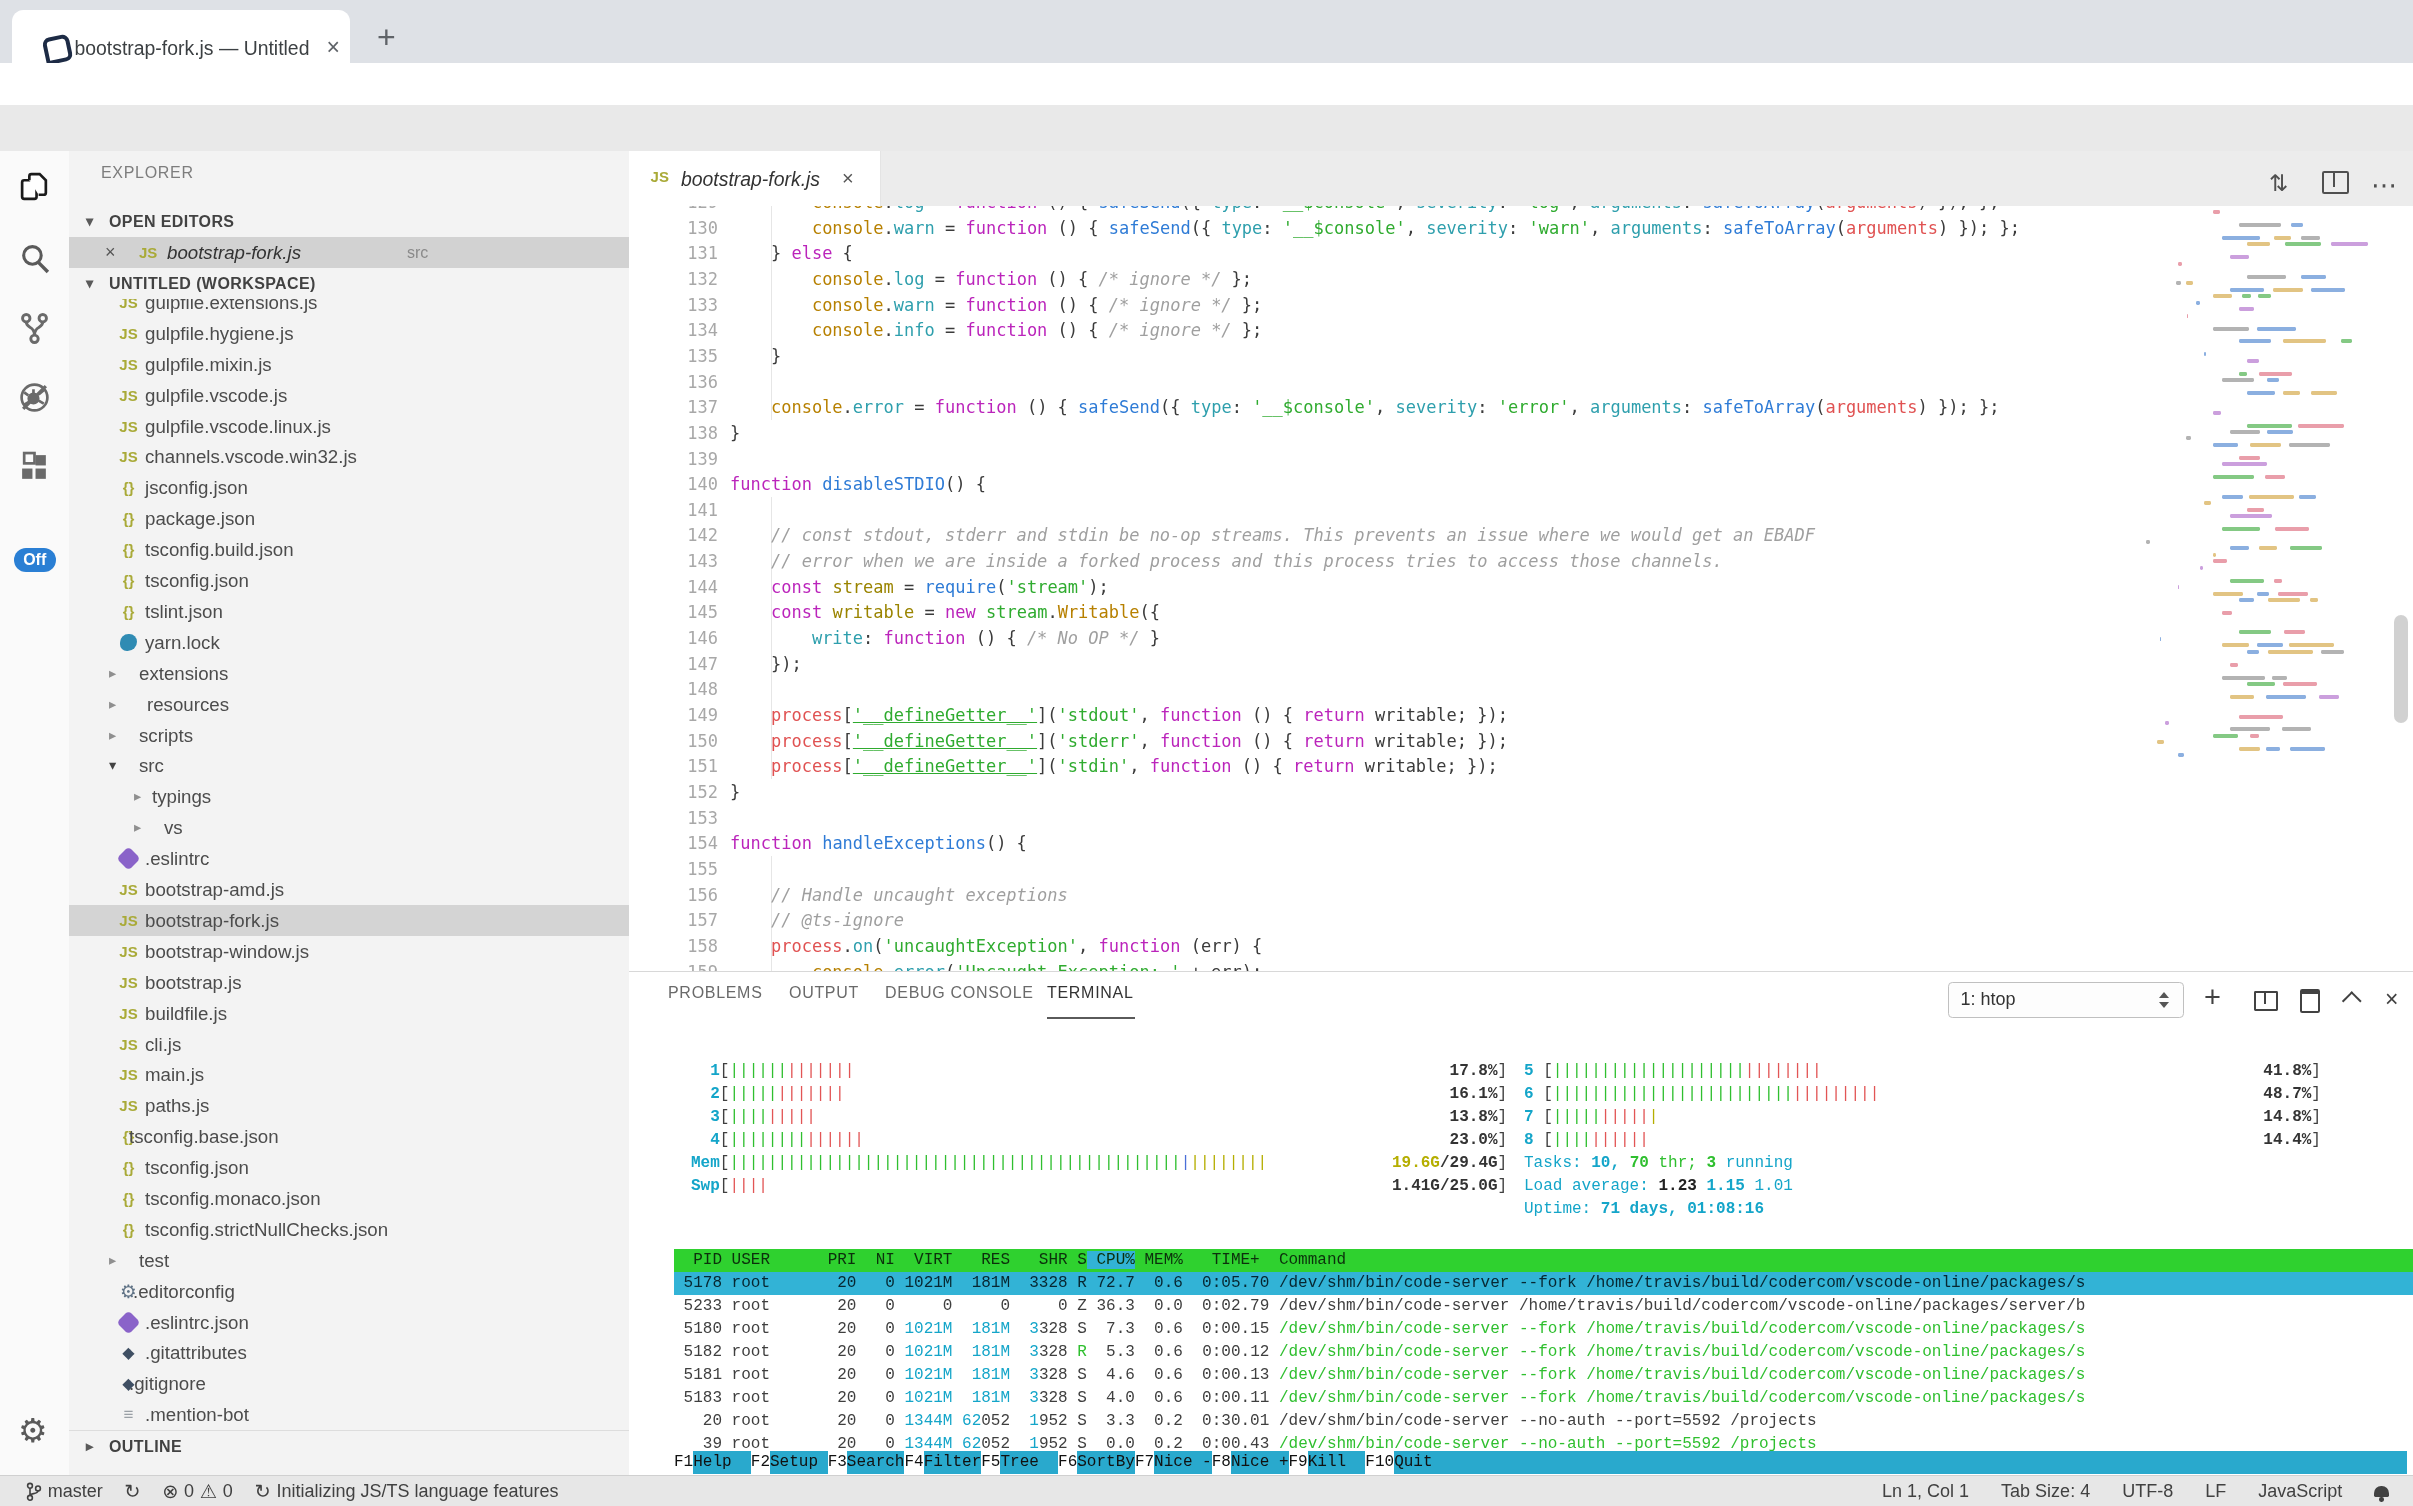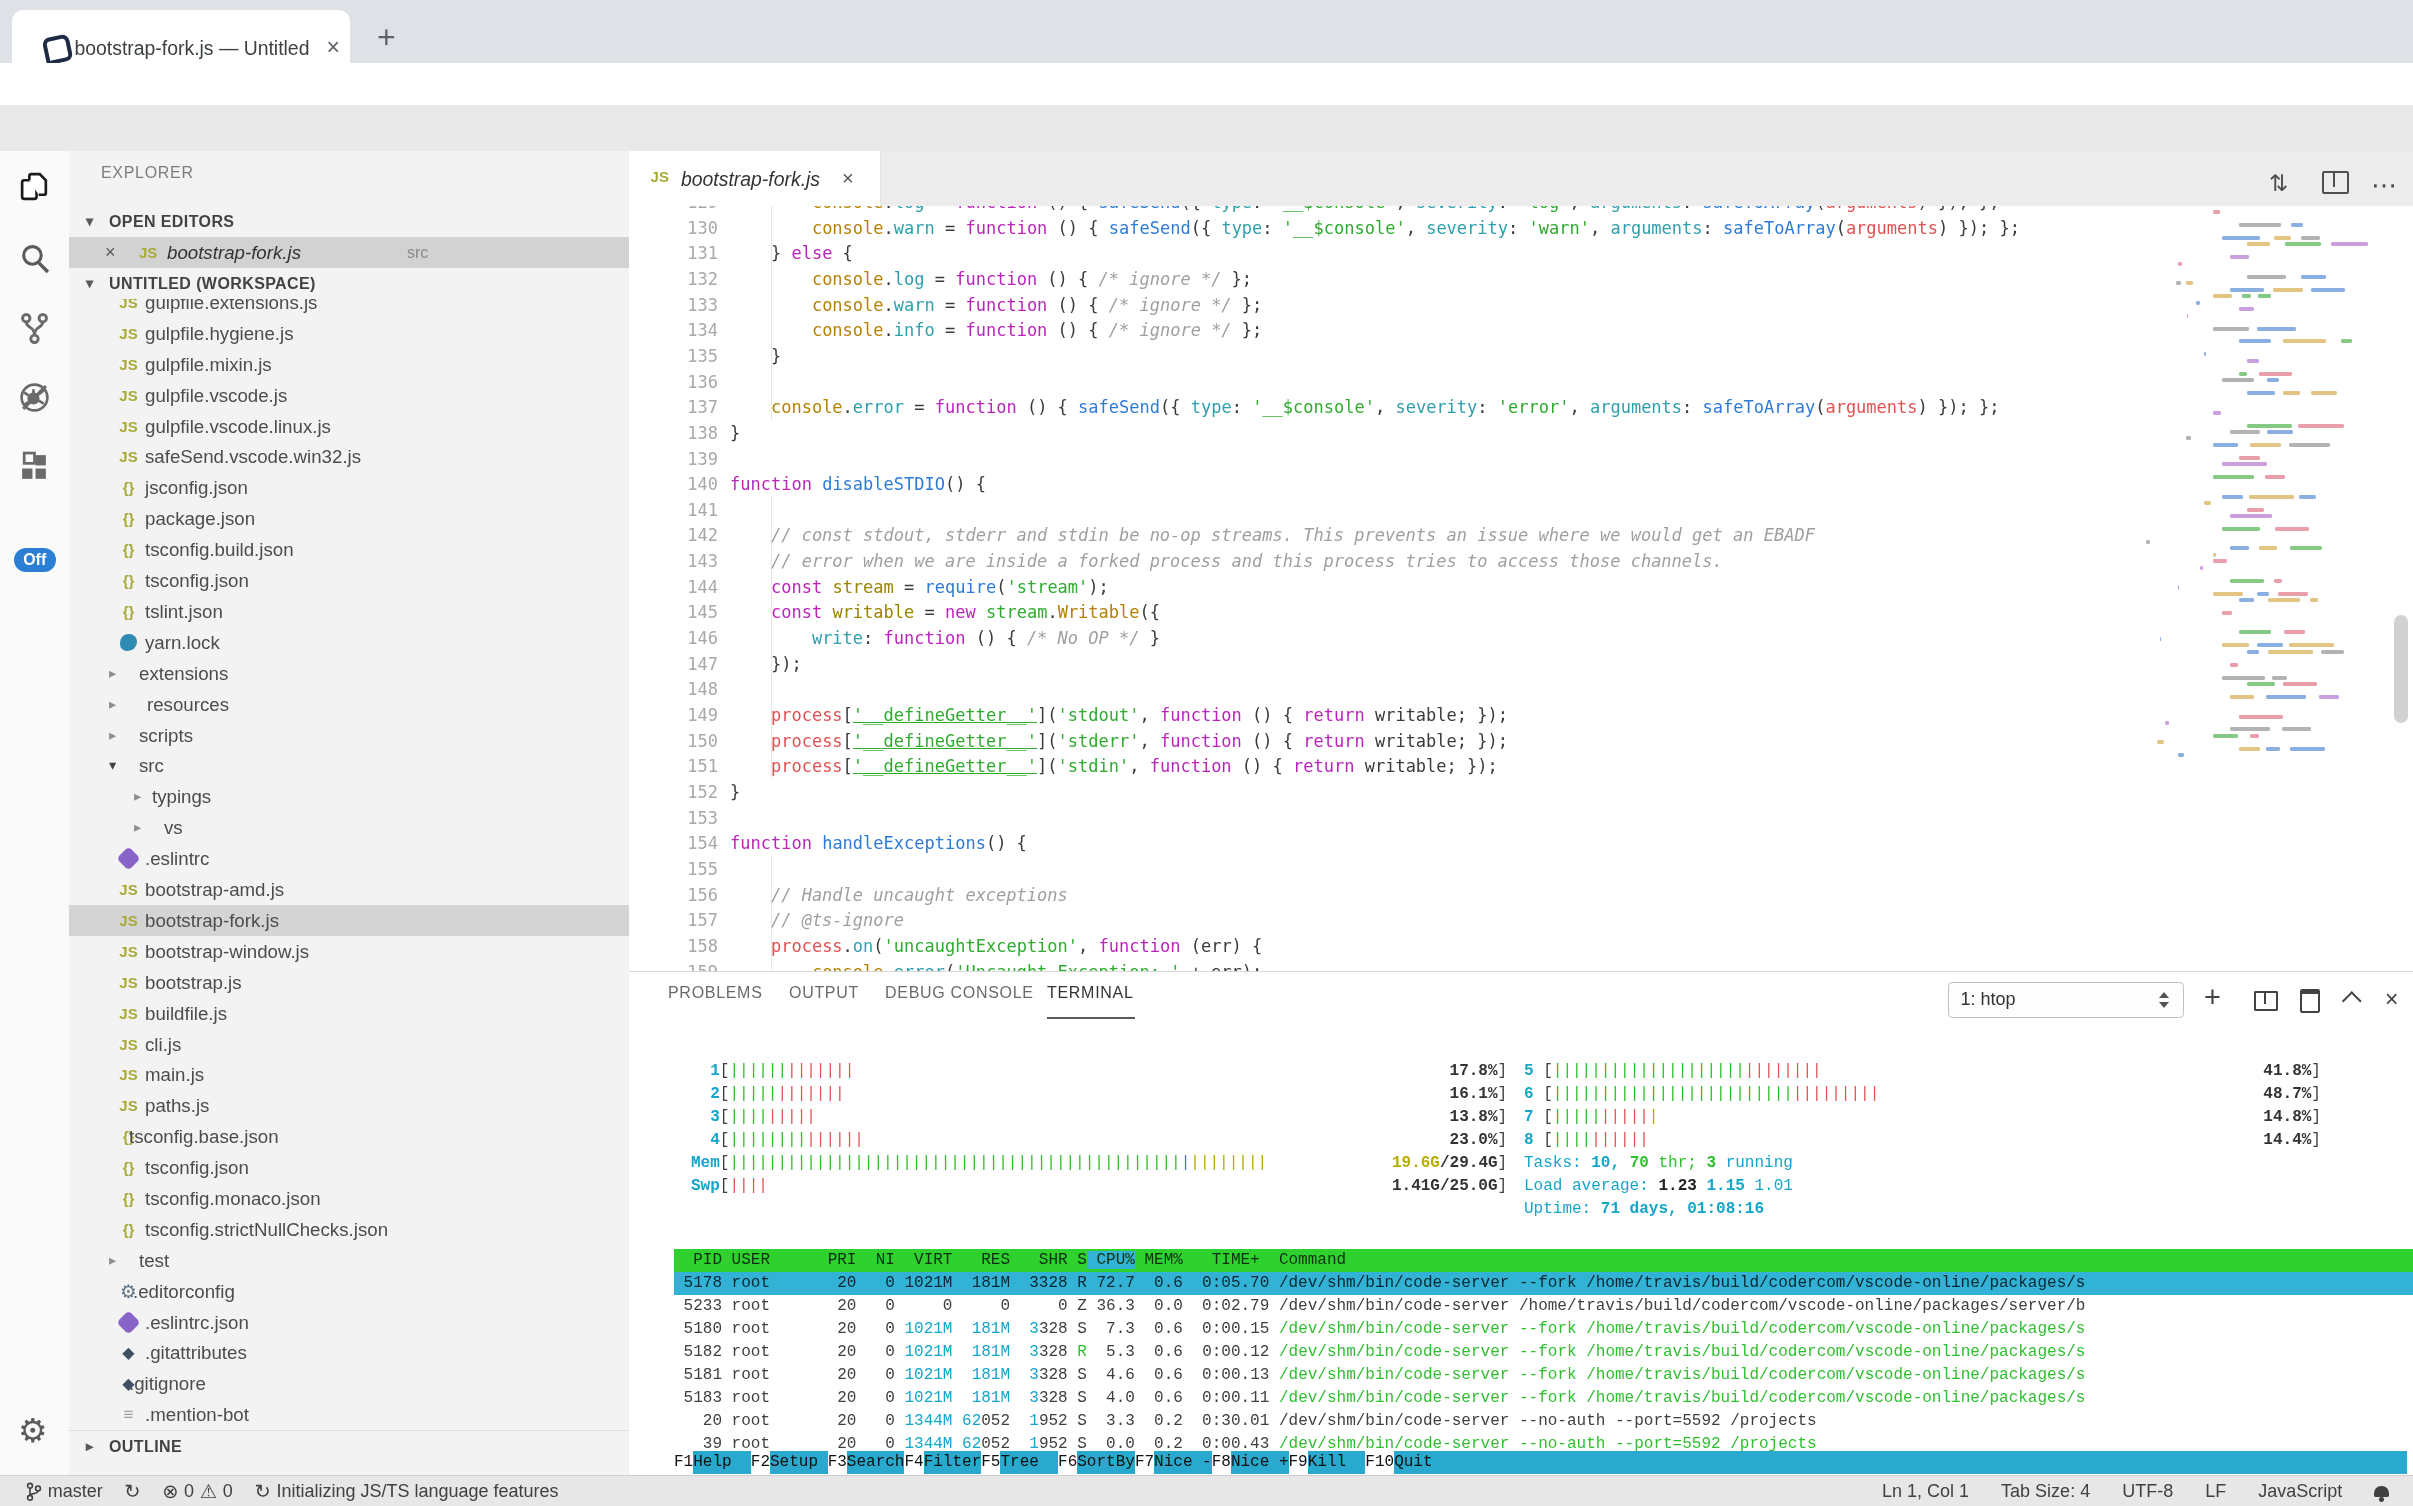--- a/index.html
+++ b/index.html
@@ -245,21 +245,21 @@
         <div class="trrow" style="top: 93px;">
           <span class="fic"><span class="bjs">JS</span></span>
           <span class="lbl" style="left:76px">gulpfile.vscode.js</span>
         </div>
         <div class="trrow" style="top: 124px;">
           <span class="fic"><span class="bjs">JS</span></span>
           <span class="lbl" style="left:76px">gulpfile.vscode.linux.js</span>
         </div>
         <div class="trrow" style="top: 154px;">
           <span class="fic"><span class="bjs">JS</span></span>
-          <span class="lbl" style="left:76px">safeSend.vscode.win32.js</span>
+          <span class="lbl" style="left:76px">channels.vscode.win32.js</span>
         </div>
         <div class="trrow" style="top: 185px;">
           <span class="fic"><span class="bjson">{}</span></span>
           <span class="lbl" style="left:76px">jsconfig.json</span>
         </div>
         <div class="trrow" style="top: 216px;">
           <span class="fic"><span class="bjson">{}</span></span>
           <span class="lbl" style="left:76px">package.json</span>
         </div>
         <div class="trrow" style="top: 247px;">

